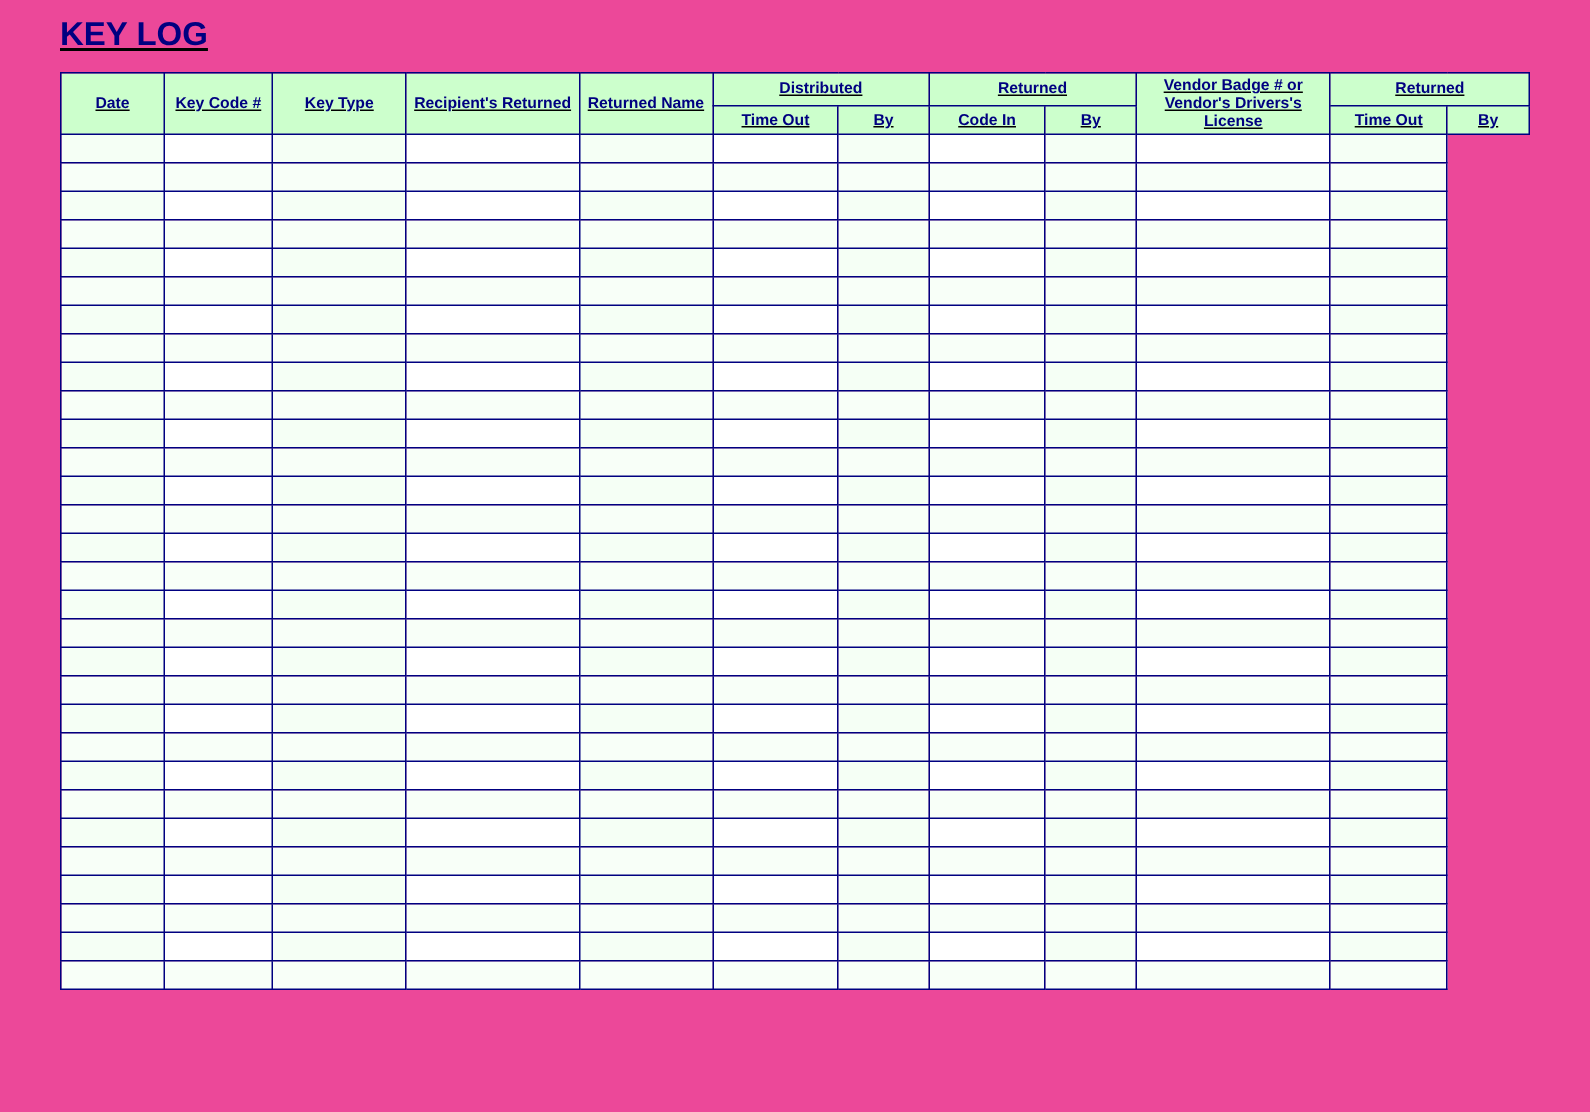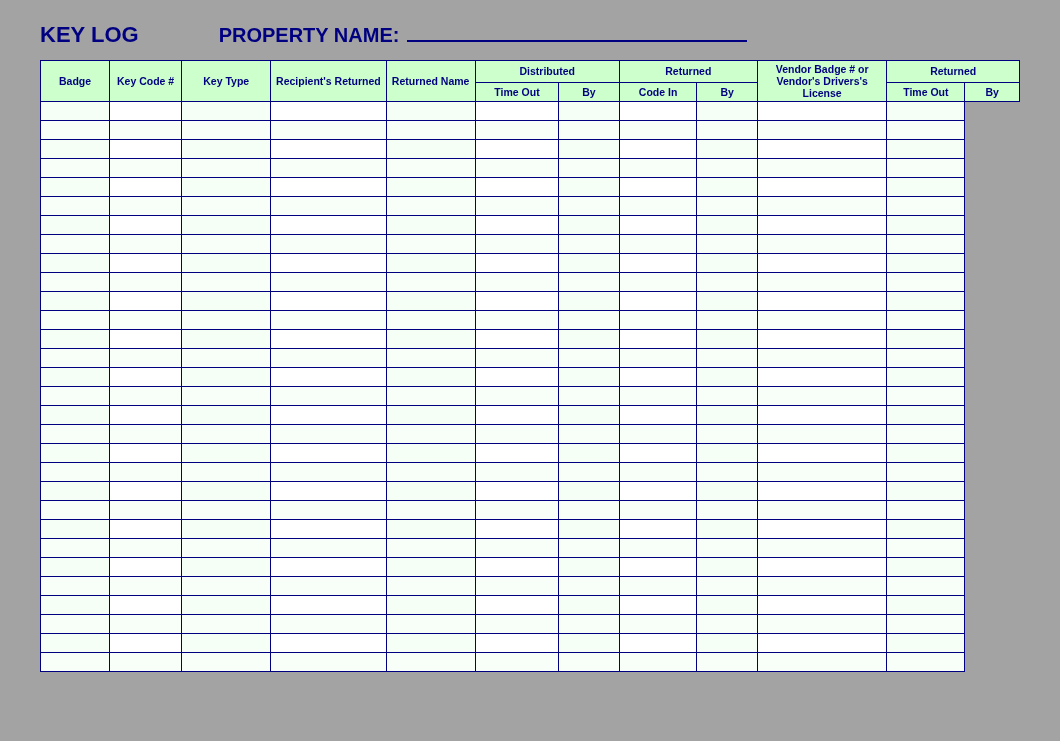--- a/index.html
+++ b/index.html
@@ -12,22 +12,23 @@
       background: #ffffff;
       font-family: Arial, sans-serif;
       width: 1060px;
       height: 741px;
       overflow: hidden;
     }
 
     .page {
       width: 1060px;
       height: 741px;
-      background: #a3a3a3;
-      padding: 20px 40px;
+      background: #ec4899;
+      padding: 10px 40px;
+      text-decoration: underline;
     }
 
     .header {
       display: flex;
       align-items: baseline;
       margin-bottom: 12px;
       gap: 80px;
     }
 
     .header-title {
@@ -107,30 +108,26 @@
     .data-row:nth-child(even) td {
       background-color: #f8fff8;
     }
   </style>
 </head>
 <body>
 
 <div class="page">
   <div class="header">
     <div class="header-title">KEY LOG</div>
-    <div class="property-name-section">
-      <span class="property-label">PROPERTY NAME:</span>
-      <div class="property-line"></div>
-    </div>
   </div>
 
   <table class="log-table">
     <thead>
       <tr class="header-row-1">
-        <th class="col-date" rowspan="3">Badge</th>
+        <th class="col-date" rowspan="3">Date</th>
         <th class="col-keycode" rowspan="3">Key Code #</th>
         <th class="col-keytype" rowspan="3">Key Type</th>
         <th class="col-recipient" rowspan="3">Recipient's Returned</th>
         <th class="col-company" rowspan="3">Returned Name</th>
         <th class="col-dist-timeout col-dist-by" colspan="2">Distributed</th>
         <th class="col-ret-timein col-ret-by" colspan="2">Returned</th>
         <th class="col-vendor" rowspan="3">Vendor Badge # or Vendor's Drivers's License</th>
         <th class="col-ret2-timeout col-ret2-by" colspan="2">Returned</th>
       </tr>
       <tr class="header-row-2">

